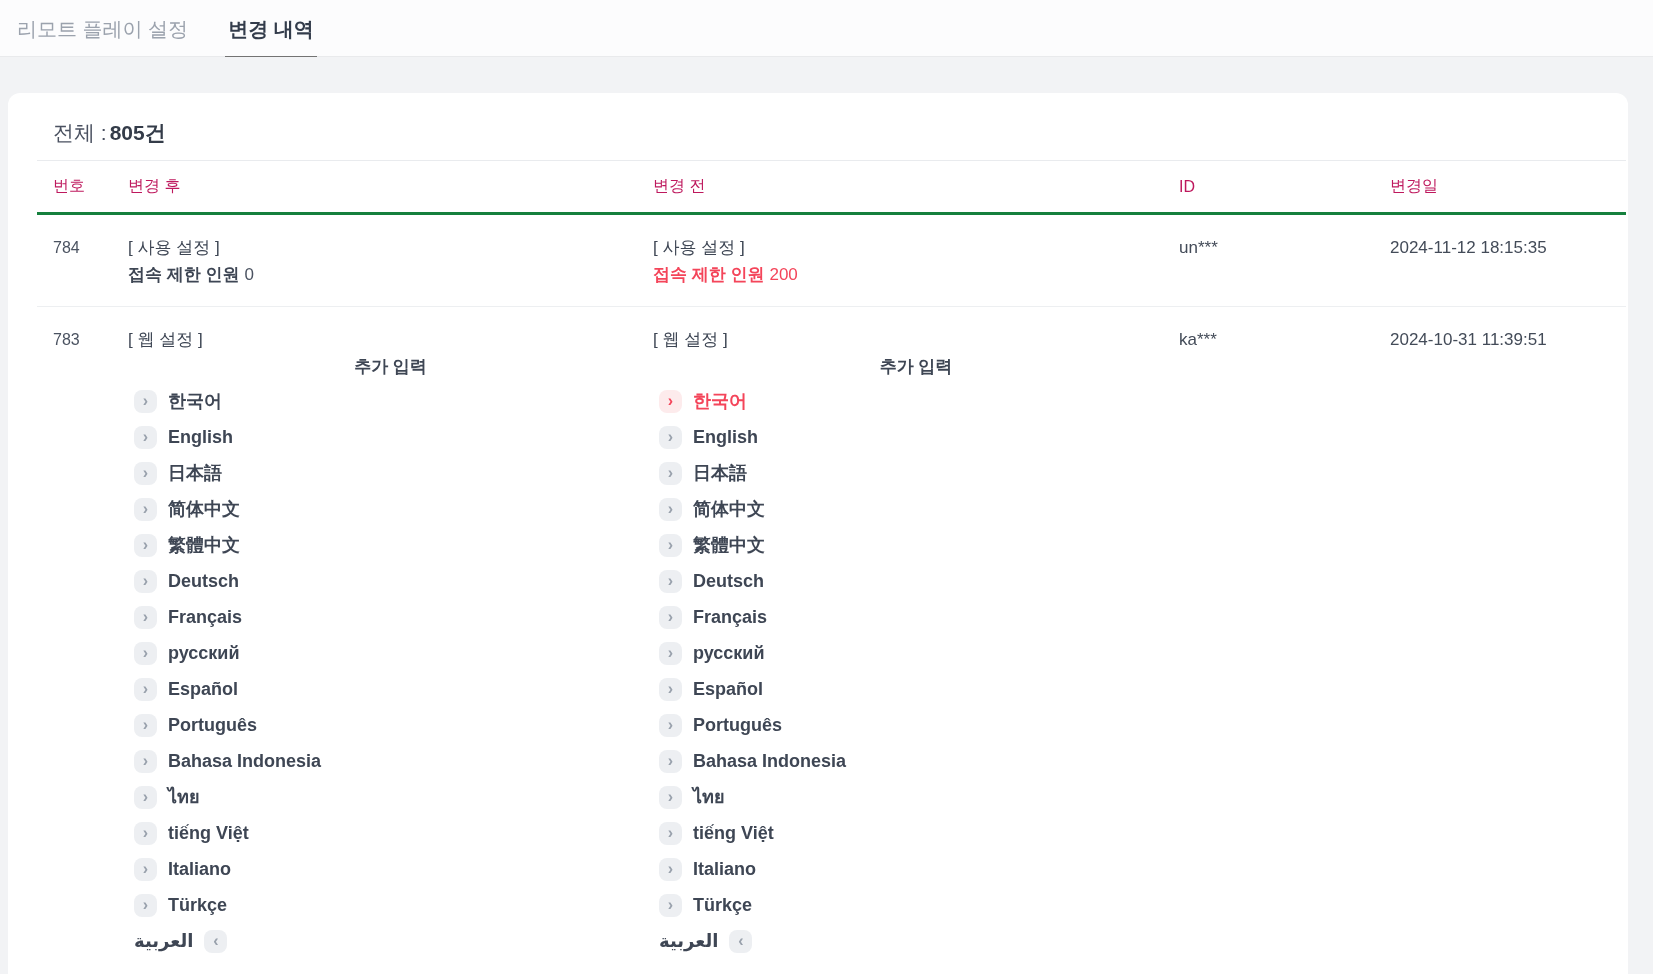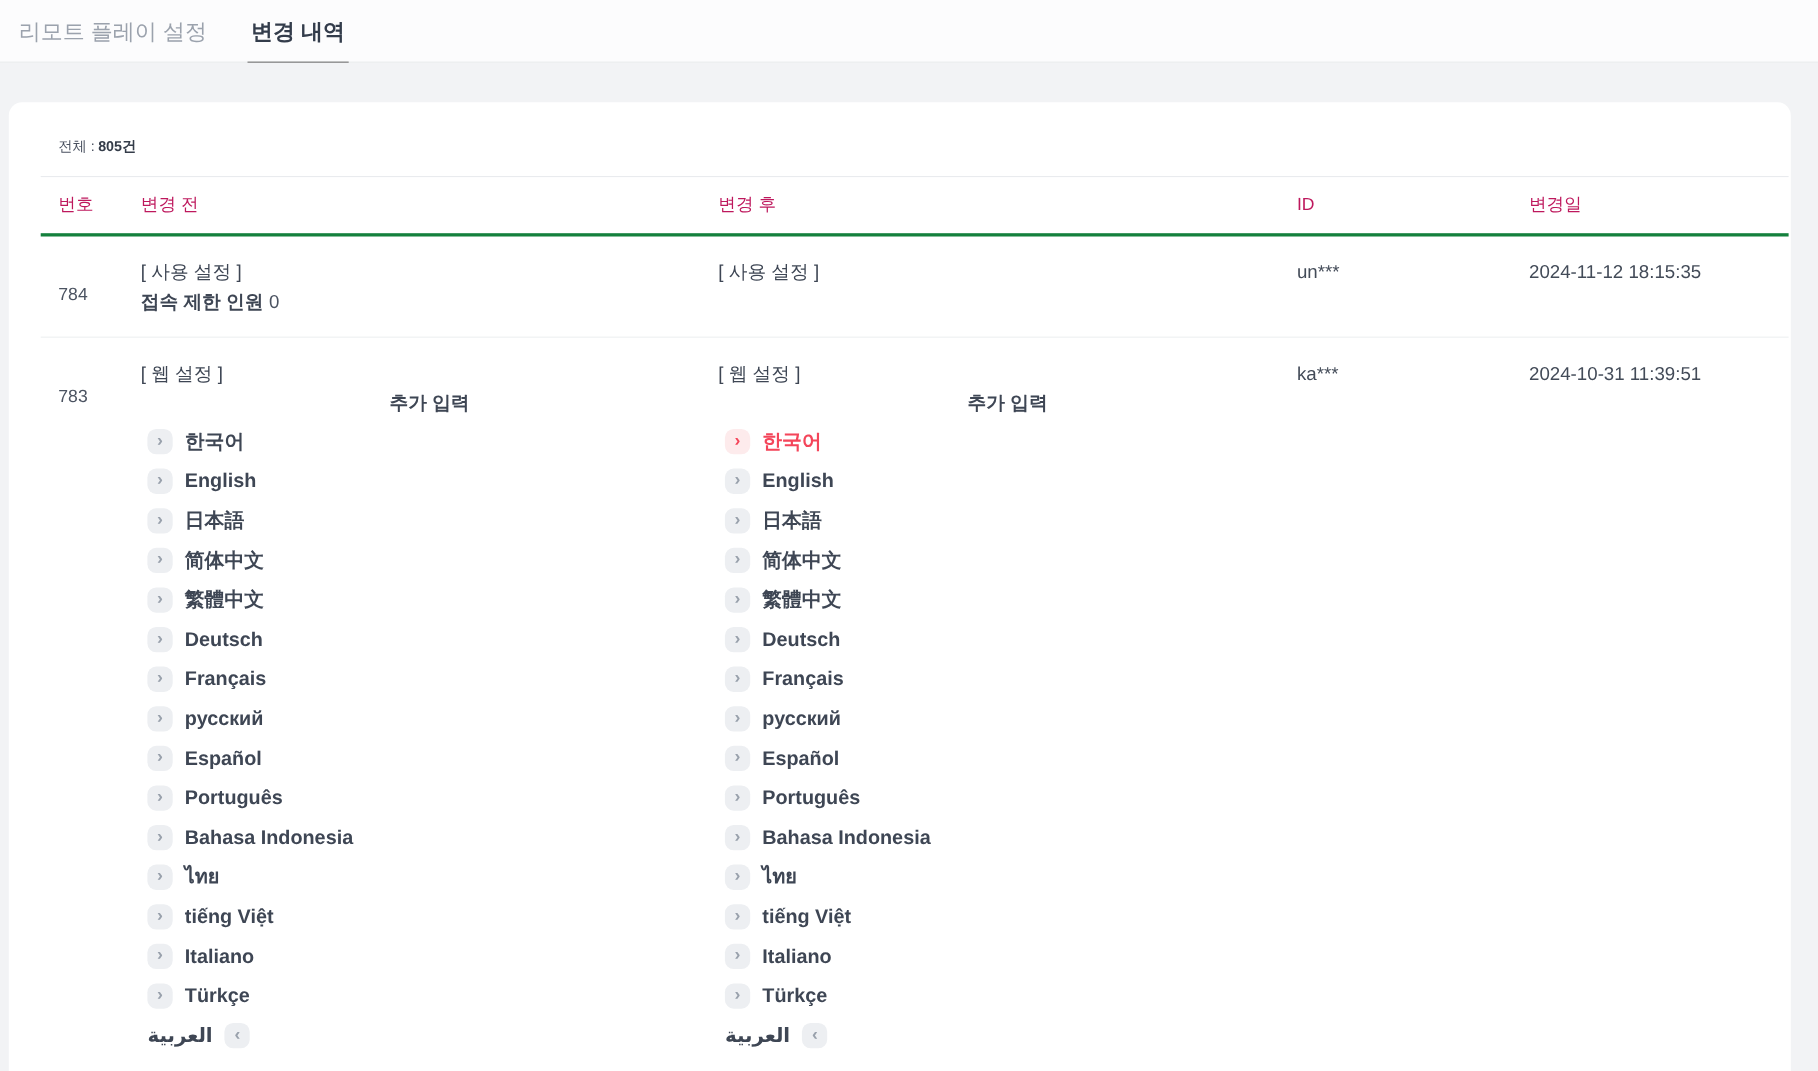--- a/index.html
+++ b/index.html
@@ -36,21 +36,21 @@
 
   
   .card {
     margin:36px 25px 0 8px;
     background:#ffffff;
     border-radius:12px;
     padding:28px 0 40px 0;
     min-height:900px;
   }
 
-  .summary { margin-left:45px; font-size:13px; color:#4a5160; line-height:24px; }
+  .summary { margin-left:45px; font-size:21px; color:#4a5160; line-height:24px; }
   .summary b { color:#343c49; font-weight:700; margin-left:3px; }
 
   .divider { border-top:1px solid #e9ebee; margin:15px 2px 0 29px; }
 
   
   .table { margin:0 2px 0 29px; }
   .thead, .trow {
     display:grid;
     grid-template-columns:75px 525px 526px 211px 1fr;
     padding-left:16px;
@@ -64,21 +64,21 @@
     border-bottom:3px solid #15803d;
   }
   .trow {
     padding-top:19px;
     padding-bottom:18px;
     border-bottom:1px solid #edeff1;
     align-items:start;
   }
 
   .cell { font-size:17px; line-height:27px; }
-  .cell-no { font-size:16px; color:#4b5361; line-height:28px;margin-top:21px; }
+  .cell-no { font-size:16px; color:#4b5361; line-height:28px; }
   .cell-plain { font-size:17px; color:#434b58; line-height:27px; }
 
   .c-title { font-weight:400; color:#3e4654; }
   .c-sub   { font-weight:700; color:#3e4654;text-align:center; }
   .c-line .lbl { font-weight:700; color:#3e4654; }
   .c-line .val { color:#4b5361; margin-left:5px; }
   .c-line.changed .lbl, .c-line.changed .val { color:#f4455a; }
 
   
   .lang-list { margin-top:3px; }
@@ -121,36 +121,39 @@
   <div class="summary">
     <span>전체 :</span><b>805건</b>
   </div>
 
   <div class="divider"></div>
 
   <div class="table">
 
     <div class="thead">
       <div>번호</div>
+      <div>변경 후</div>
       <div>변경 전</div>
-      <div>변경 후</div>
       <div>ID</div>
       <div>변경일</div>
     </div>
 
     <div class="trow">
       <div class="cell-no">784</div>
       <div class="cell">
         <div class="c-title">[ 사용 설정 ]</div>
         <div class="c-line">
           <span class="lbl">접속 제한 인원</span><span class="val">0</span>
         </div>
       </div>
       <div class="cell">
         <div class="c-title">[ 사용 설정 ]</div>
+        <div class="c-line changed">
+          <span class="lbl">접속 제한 인원</span><span class="val">200</span>
+        </div>
       </div>
       <div class="cell-plain">un***</div>
       <div class="cell-plain">2024-11-12 18:15:35</div>
     </div>
 
     <div class="trow">
       <div class="cell-no">783</div>
 
       <div class="cell">
         <div class="c-title">[ 웹 설정 ]</div>

